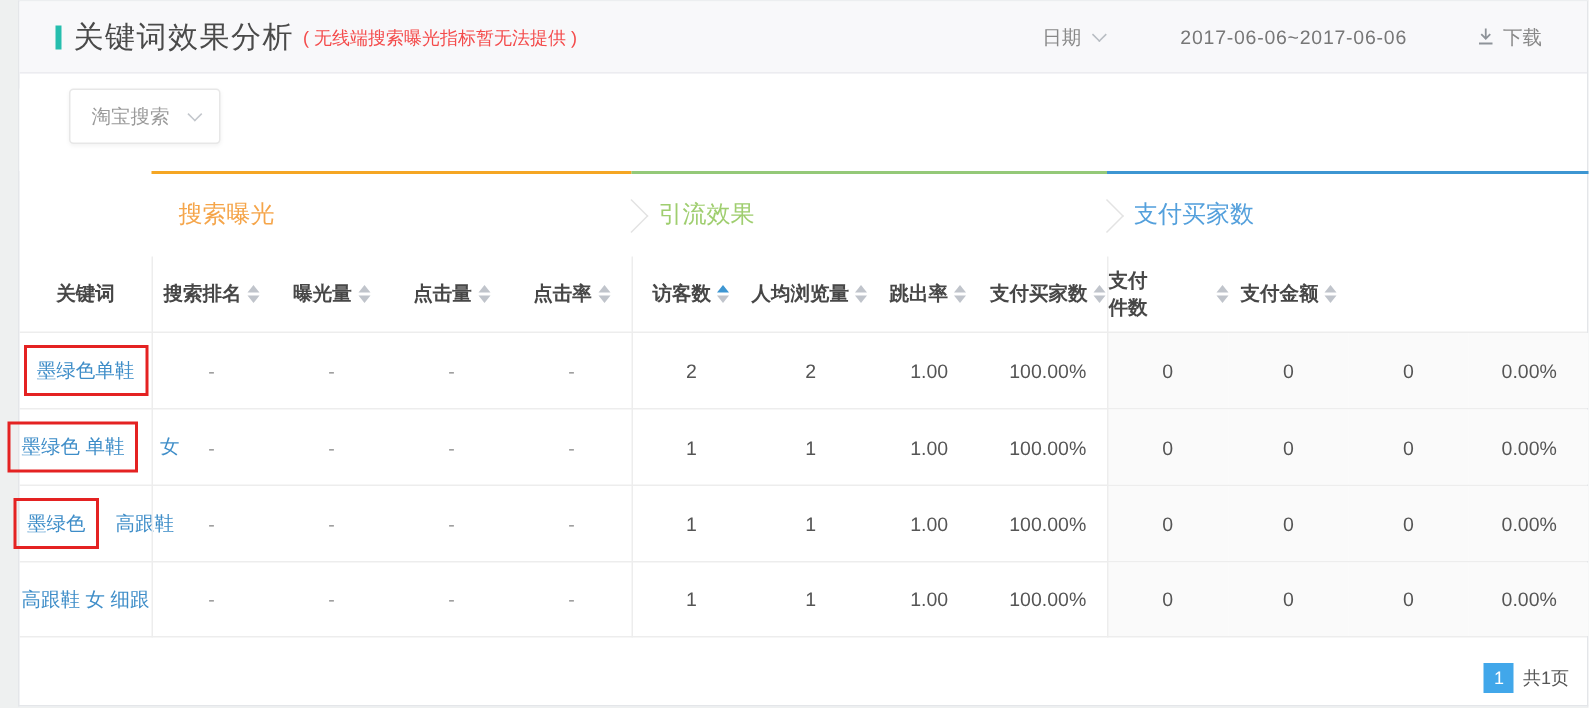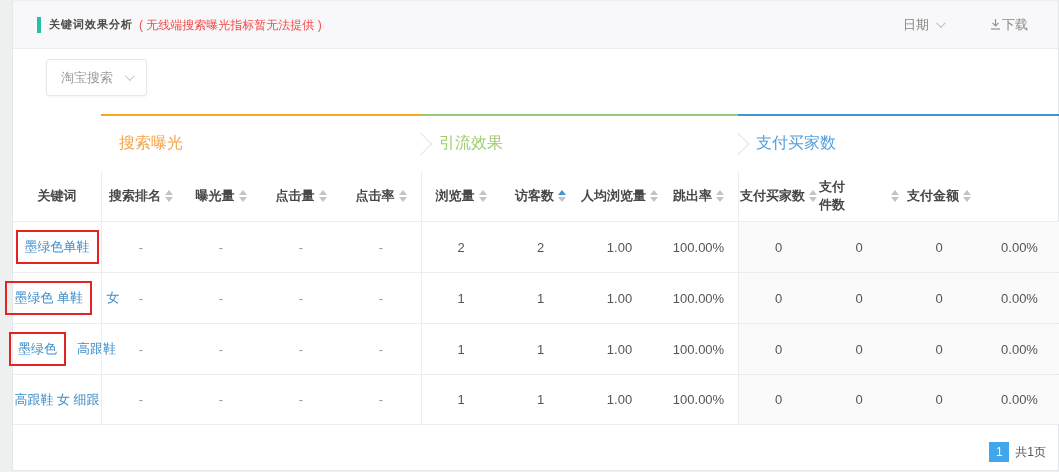--- a/index.html
+++ b/index.html
@@ -15,28 +15,28 @@
   .card{
     position:absolute;left:12px;top:0;width:1047px;height:471px;
     background:#fff;border:1px solid #e4e6e9;border-top-color:#eceef0;
   }
   
   .titlebar{
     height:48px;background:#f8f8fa;border-bottom:1px solid #ececf0;
     display:flex;align-items:center;padding:0 30px 0 24px;
   }
   .accent-bar{width:4px;height:16px;background:var(--accent);margin-right:8px;flex:none}
-  .page-title{font-size:11px;font-weight:bold;color:#4a4a4a;letter-spacing:1px}
+  .page-title{font-size:20px;font-weight:normal;color:#4a4a4a;letter-spacing:1px}
   .title-note{font-size:12px;color:var(--note);margin-left:6px;margin-top:2px}
   .tb-right{margin-left:auto;display:flex;align-items:center;font-size:13px;color:#888}
   .date-trigger{display:flex;align-items:center;cursor:pointer}
   .chev{display:inline-block;width:7px;height:7px;border-right:1px solid #b7bcc2;
     border-bottom:1px solid #b7bcc2;transform:rotate(45deg) translateY(-2px);margin-left:7px}
   .date-range{margin-left:52px;color:#777;letter-spacing:.5px}
-  .download-btn{margin-left:46px;display:flex;align-items:center;color:#888;cursor:pointer}
+  .download-btn{margin-left:46px;display:flex;align-items:center;gap:5px;color:#888;cursor:pointer}
   
   .toolbar{height:55px;background:#fff}
   .channel-select{
     margin:10px 0 0 33px;width:101px;height:37px;border:1px solid #e7e7e7;border-radius:3px;
     background:#fff;box-shadow:0 1px 3px rgba(0,0,0,.05);
     display:flex;align-items:center;justify-content:center;gap:12px;
     font-size:13px;color:#9a9a9a;cursor:pointer;
   }
   .channel-select .chev{border-color:#c3c7cc;transform:rotate(45deg) translateY(-2px);margin-left:0}
   
@@ -90,20 +90,21 @@
 
   <div class="titlebar">
     <span class="accent-bar"></span>
     <span class="page-title">关键词效果分析</span>
     <span class="title-note">( 无线端搜索曝光指标暂无法提供 )</span>
     <div class="tb-right">
       <span class="date-trigger">
         <span>日期</span>
         <span class="chev"></span>
       </span>
+      <span class="date-range">2017-06-06~2017-06-06</span>
       <span class="download-btn">
         <svg width="13" height="13" viewBox="0 0 13 13">
           <path d="M6.5 1 v6 M3.5 4.8 L6.5 7.8 L9.5 4.8" stroke="#8e9399" stroke-width="1.2" fill="none"></path>
           <path d="M2 11 H11" stroke="#8e9399" stroke-width="1.2"></path>
         </svg>
         <span>下载</span>
       </span>
     </div>
   </div>
 
@@ -146,27 +147,20 @@
             <i class="tri down"></i>
           </span>
         </div>
         <div class="hcell" style="width: 80px;">
           <span>点击率</span>
           <span class="sort">
             <i class="tri up"></i>
             <i class="tri down"></i>
           </span>
         </div>
-        <div class="hcell" style="width: 80px;">
-          <span>浏览量</span>
-          <span class="sort">
-            <i class="tri up"></i>
-            <i class="tri down"></i>
-          </span>
-        </div>
         <div class="hcell" style="width: 79px;">
           <span>访客数</span>
           <span class="sort">
             <i class="tri up active"></i>
             <i class="tri down"></i>
           </span>
         </div>
         <div class="hcell" style="width: 79px;">
           <span>人均浏览量</span>
           <span class="sort">

